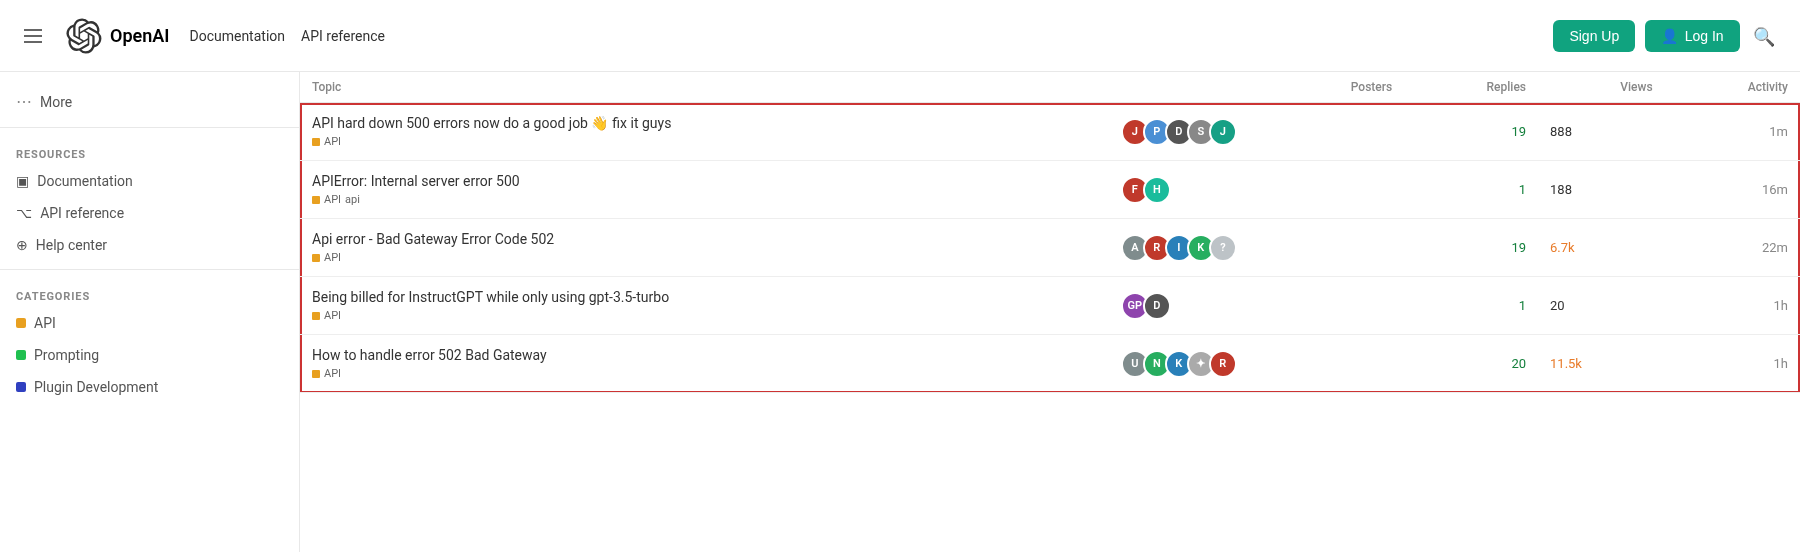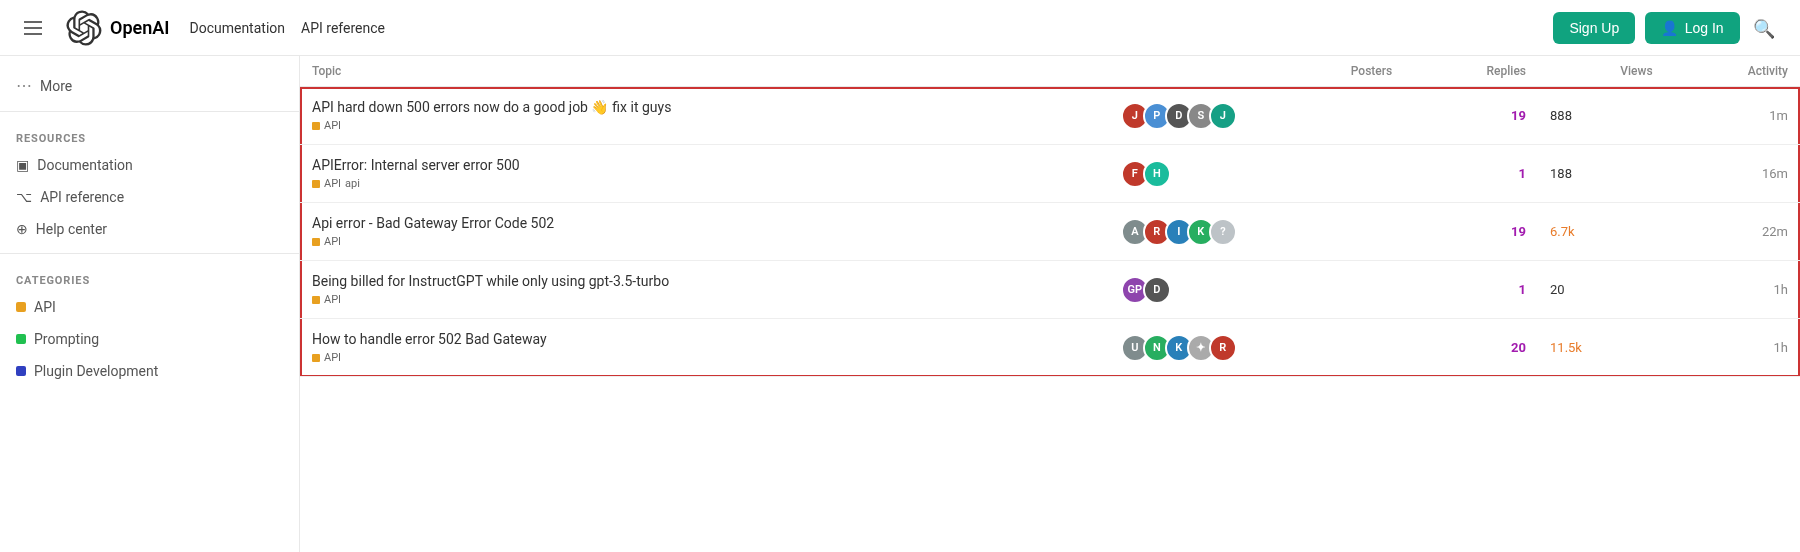--- a/index.html
+++ b/index.html
@@ -3,21 +3,21 @@
   <meta charset="utf-8">
   <style>
     * { box-sizing: border-box; margin: 0; padding: 0; }
     body { font-family: -apple-system, BlinkMacSystemFont, 'Segoe UI', Roboto, sans-serif; background: #fff; color: #333; font-size: 14px; }
 
     
     .header {
       display: flex;
       align-items: center;
       padding: 0 20px;
-      height: 56px;
+      height: 72px;
       border-bottom: 1px solid #e8e8e8;
       background: #fff;
     }
     .header-left { display: flex; align-items: center; gap: 20px; }
     .hamburger { display: flex; flex-direction: column; gap: 4px; cursor: pointer; padding: 4px; }
     .hamburger span { display: block; width: 18px; height: 2px; background: #666; }
     .logo { display: flex; align-items: center; gap: 8px; }
     .logo-svg { width: 36px; height: 36px; }
     .logo-text { font-size: 18px; font-weight: 600; color: #000; }
     .nav-links { display: flex; gap: 16px; }
@@ -112,21 +112,21 @@
     }
     .tag-dot { width: 8px; height: 8px; border-radius: 1px; display: inline-block; }
     .avatars { display: flex; align-items: center; }
     .avatar {
       width: 28px; height: 28px; border-radius: 50%;
       display: inline-flex; align-items: center; justify-content: center;
       font-size: 11px; font-weight: 600; color: #fff;
       margin-left: -6px; border: 2px solid #fff;
     }
     .avatar:first-child { margin-left: 0; }
-    .replies-cell { text-align: right; font-size: 13px; color: #a21caf; min-width: 60px; font-weight: bold; }
+    .replies-cell { text-align: right; font-size: 13px; color: #15803d; min-width: 60px; }
     .views-cell { font-size: 13px; min-width: 60px; }
     .activity-cell { text-align: right; font-size: 13px; color: #888; min-width: 60px; }
     .avatars-cell { min-width: 120px; }
   </style>
 </head>
 <body>
 
 <header class="header">
   <div class="header-left">
     <div class="hamburger">

